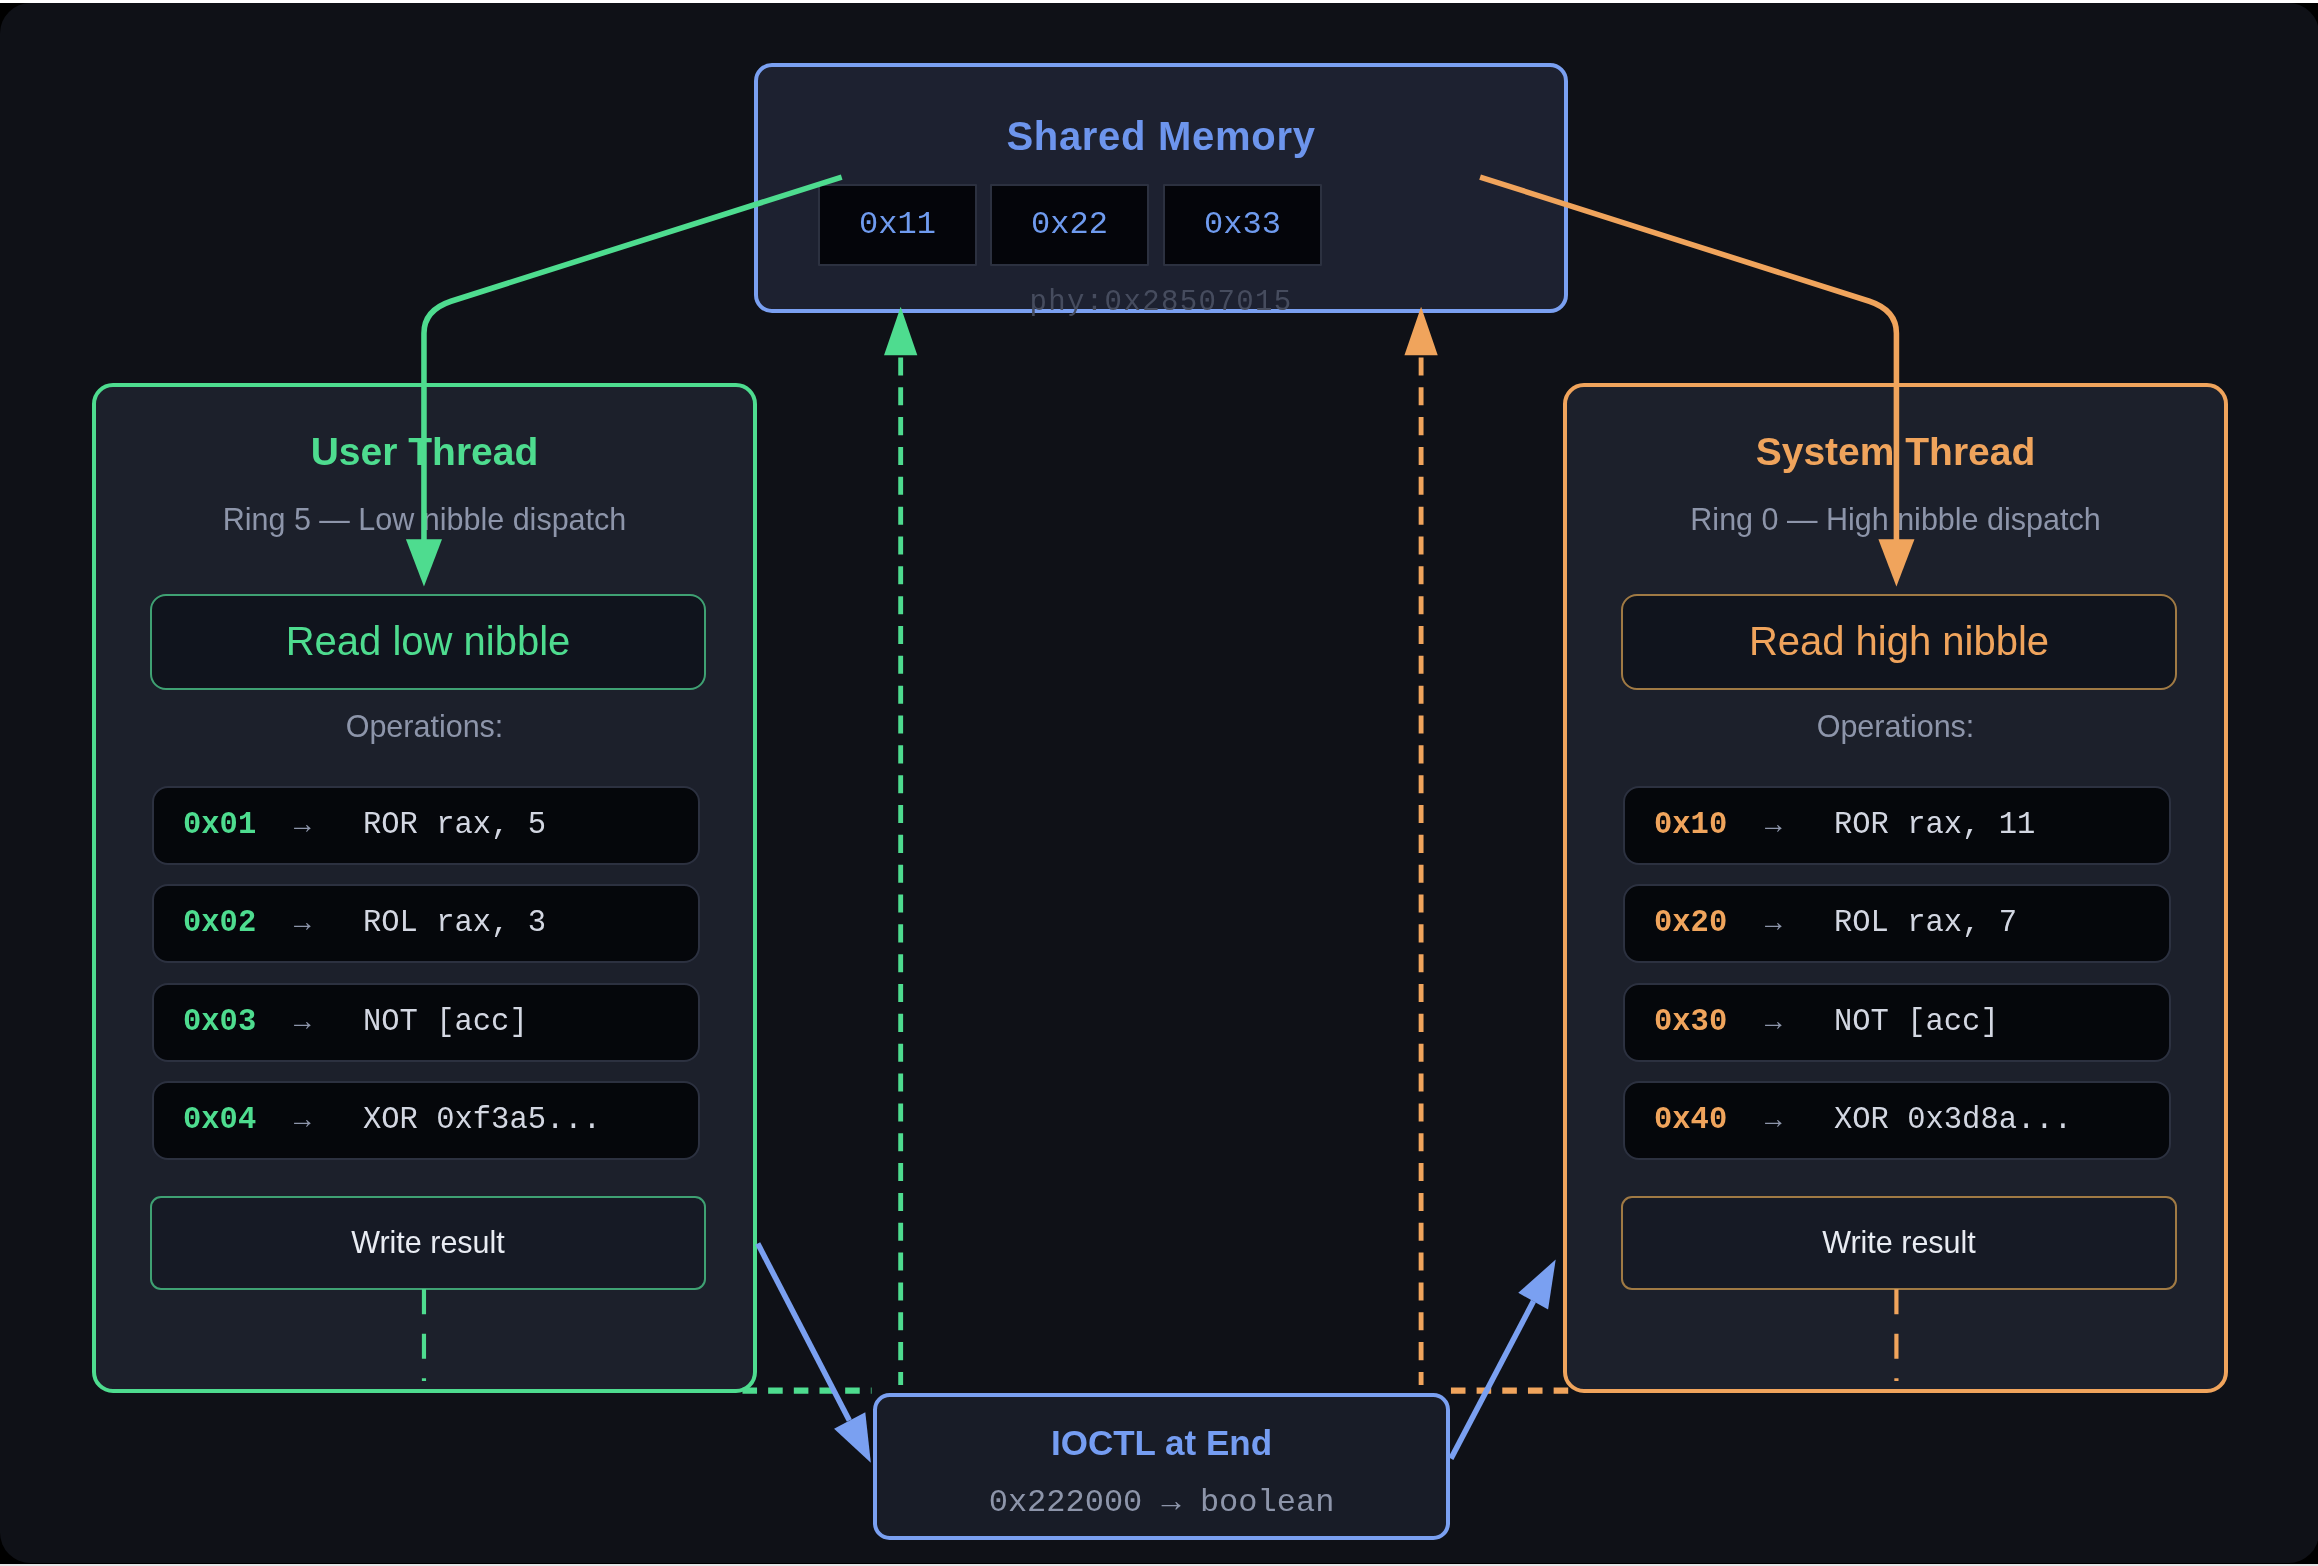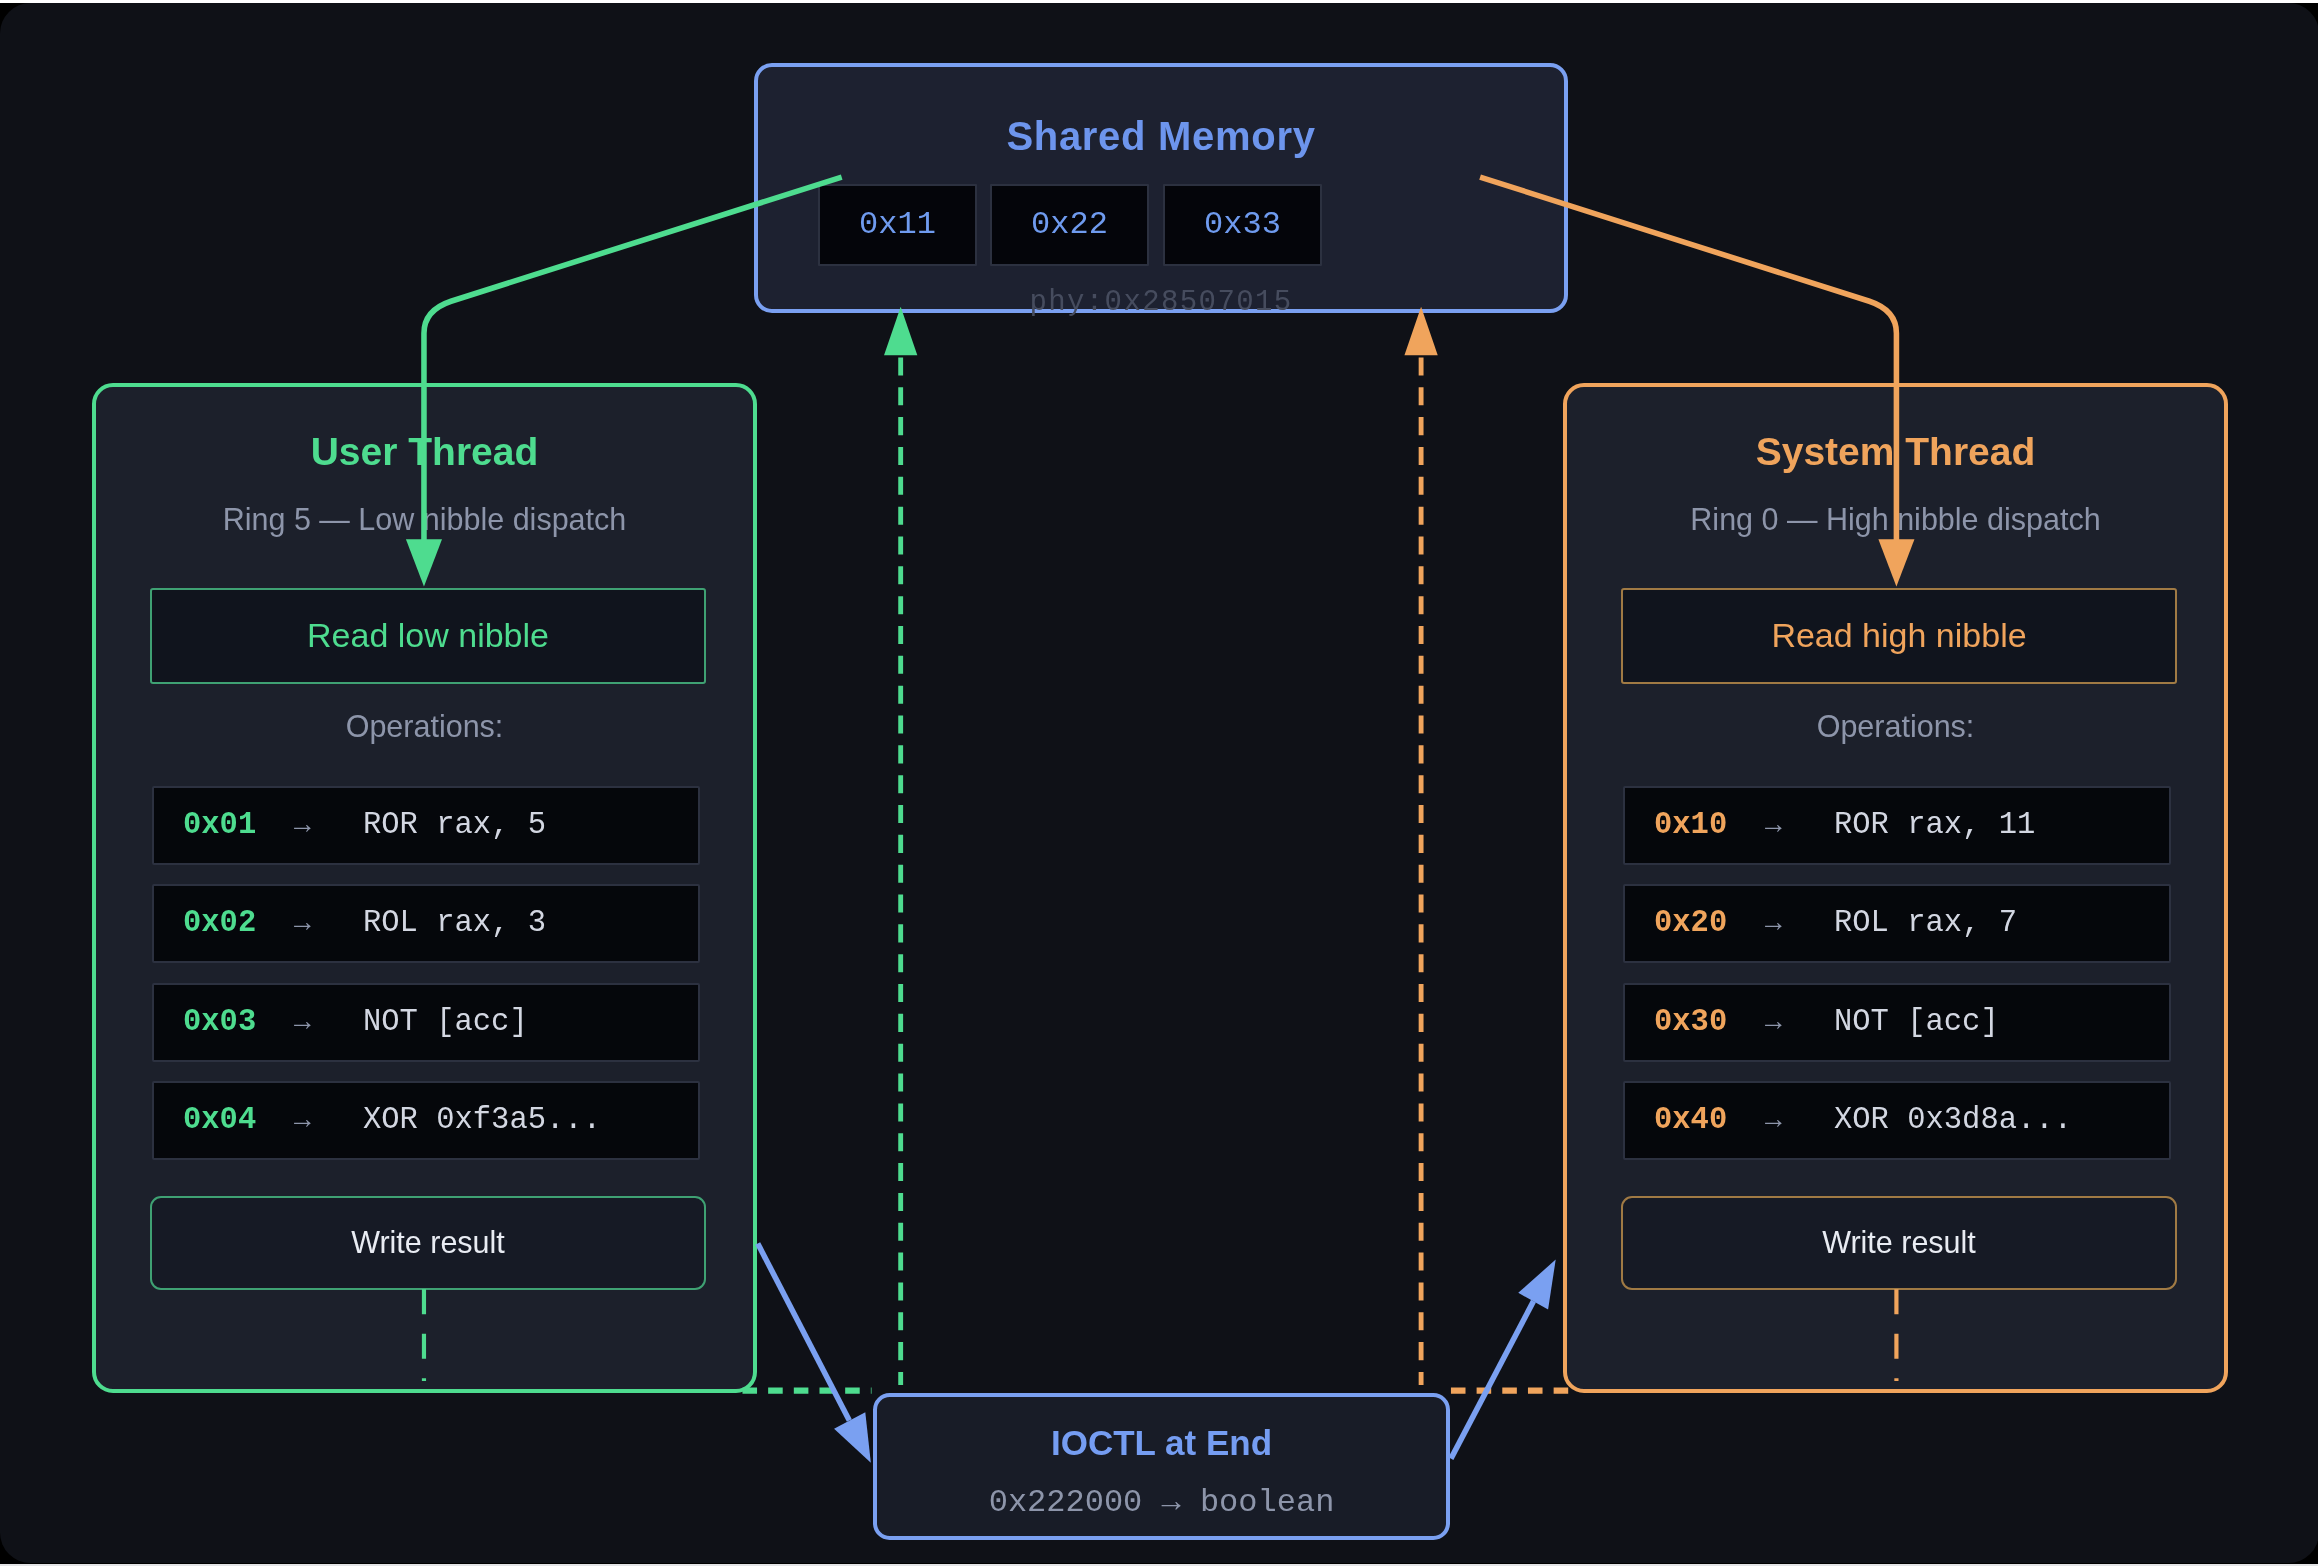--- a/index.html
+++ b/index.html
@@ -46,29 +46,29 @@
   
   .thread{top:380px;width:665px;height:1010px;background:var(--panel);border-radius:21px;}
   .thread.user{left:92px;border:4.2px solid var(--green);}
   .thread.system{left:1563px;border:4.2px solid var(--orange);}
   .t-title{position:absolute;left:0;top:43px;width:100%;text-align:center;
            font-size:39px;font-weight:bold;}
   .user .t-title{color:var(--green);}
   .system .t-title{color:var(--orange);}
   .t-sub{position:absolute;left:0;top:115px;width:100%;text-align:center;
          font-size:30.5px;color:var(--muted);}
-  .read-btn{position:absolute;left:54px;top:201px;width:552px;height:92px;
-            background:#10141d;border-radius:3px;
-            display:flex;align-items:center;justify-content:center;font-size:34px;}
+  .read-btn{position:absolute;left:54px;top:207px;width:552px;height:92px;
+            background:#10141d;border-radius:16px;
+            display:flex;align-items:center;justify-content:center;font-size:40px;}
   .user .read-btn{border:2.8px solid var(--green-dim);color:var(--green);}
   .system .read-btn{border:2.8px solid var(--orange-dim);color:var(--orange);}
   .ops-label{position:absolute;left:0;top:322px;width:100%;text-align:center;
              font-size:30.5px;color:var(--muted);}
   .op-row{position:absolute;left:56px;width:548px;height:79px;background:var(--row-bg);
-          border:2.1px solid var(--row-border);border-radius:2px;
+          border:2.1px solid var(--row-border);border-radius:16px;
           display:flex;align-items:center;box-sizing:border-box;padding:0 0 0 29px;
           font-family:"Liberation Mono","DejaVu Sans Mono",monospace;font-size:30.5px;}
   .op-row.r0{top:399px;} .op-row.r1{top:497px;} .op-row.r2{top:596px;} .op-row.r3{top:694px;}
   .op-code{font-weight:bold;width:111px;flex:0 0 auto;}
   .user .op-code{color:var(--green);}
   .system .op-code{color:var(--orange);}
   .op-arrow{color:var(--muted);width:69px;flex:0 0 auto;font-size:28px;}
   .op-ins{color:var(--light);}
   .write-btn{position:absolute;left:54px;top:809px;width:552px;height:90px;
              background:#161a25;border-radius:11px;color:var(--bright);

